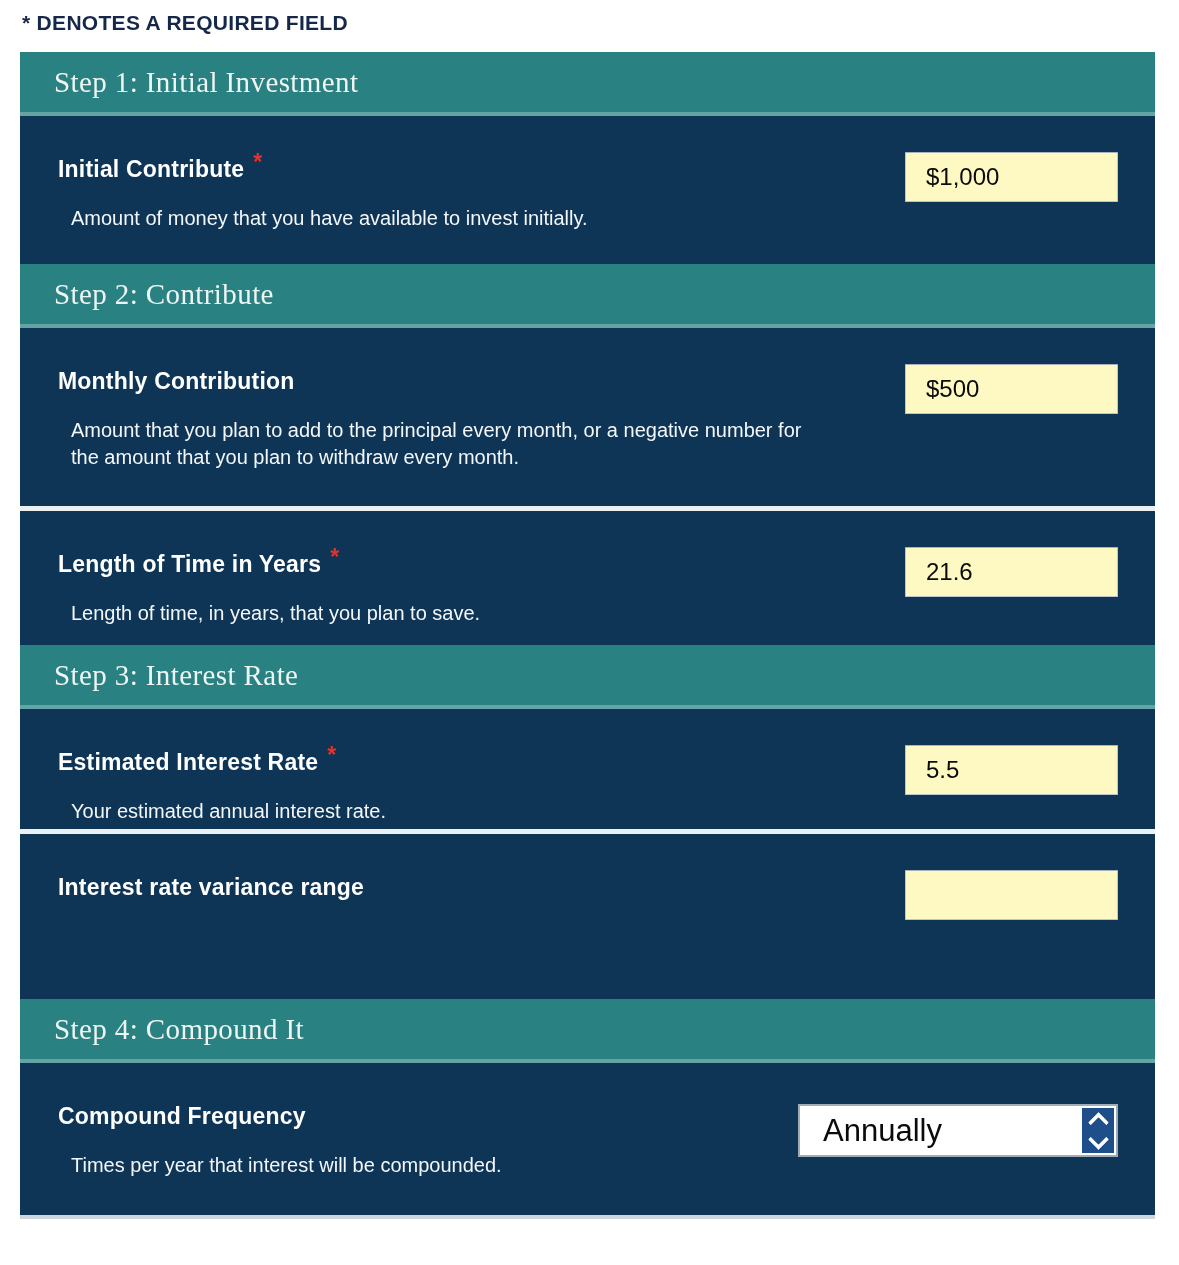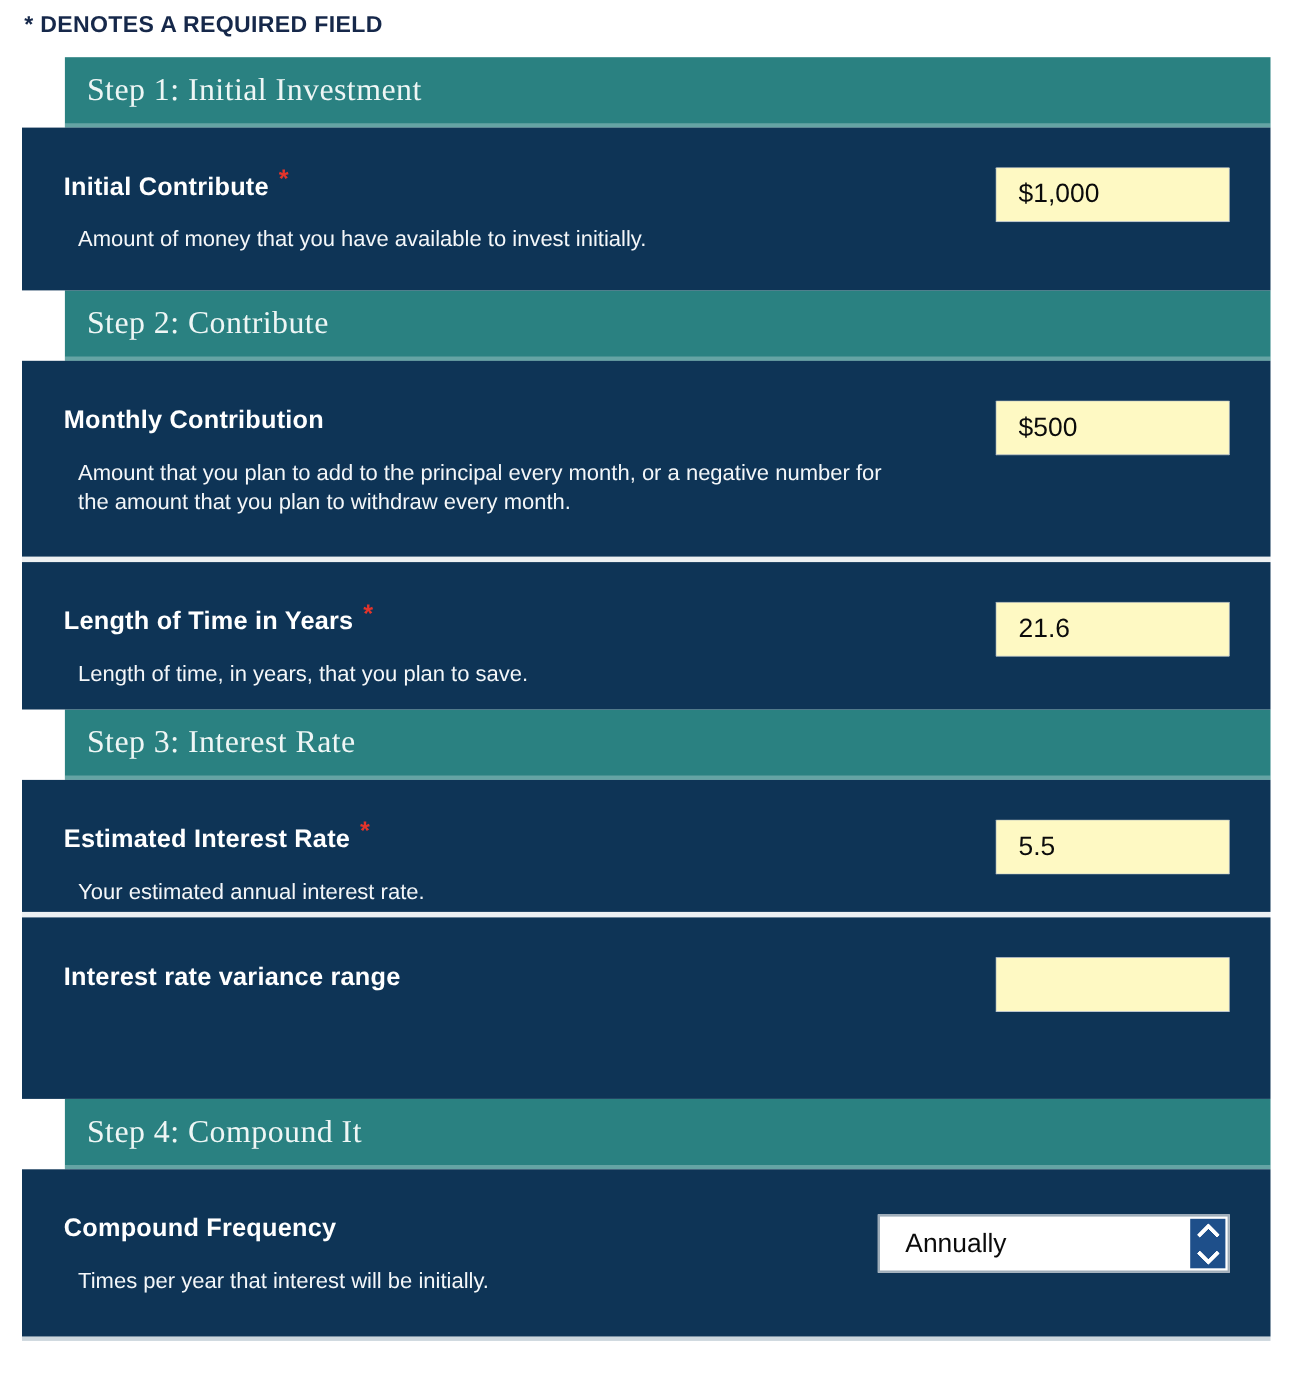--- a/index.html
+++ b/index.html
@@ -9,24 +9,23 @@
     -webkit-font-smoothing:antialiased;
   }
   .note{
     box-sizing:border-box;height:52px;padding:11px 0 0 22px;
     font-size:21px;font-weight:bold;color:#16284a;letter-spacing:.3px;
   }
   .container{margin-left:20px;width:1135px;}
   .step-header{
     box-sizing:border-box;height:64px;background:#2a8181;
     border-bottom:4px solid rgba(255,255,255,.28);
-    display:flex;align-items:center;padding-left:20px;
+    display:flex;align-items:center;padding-left:34px;
     font-family:"Liberation Serif",serif;font-size:29px;color:#eef6f5;
     letter-spacing:.4px;
-    margin-left:39px;
   }
   .row{
     position:relative;background:#0e3456;box-sizing:border-box;
     padding:40px 340px 0 38px;
   }
   .r1{height:148px}.r2{height:178px}.r3{height:134px}
   .r4{height:120px}.r5{height:165px}.r6{height:152px}
   .divider{height:5px;background:#edf0f2;}
   .label{
     font-size:23px;font-weight:bold;color:#ffffff;letter-spacing:.2px;
@@ -45,21 +44,21 @@
     box-sizing:border-box;border:1px solid #bcc5cd;border-top-color:#aab3bc;
     background:#fef9c3;border-radius:1px;
     font-family:"Liberation Sans",sans-serif;font-size:24px;color:#0b0b0b;
     padding:0 8px 0 20px;outline:none;
   }
   .select{
     position:absolute;top:41px;right:37px;width:320px;height:53px;
     box-sizing:border-box;border:2px solid #9fadb9;background:#ffffff;
     display:flex;align-items:center;cursor:pointer;
   }
-  .select-value{padding-left:23px;font-size:24px;color:#0b0b0b;}
+  .select-value{padding-left:23px;font-size:31px;color:#0b0b0b;}
   .spinner{
     position:absolute;top:2px;bottom:2px;right:2px;width:32px;
     background:#1e4f8a;display:flex;flex-direction:column;
     align-items:center;justify-content:center;
   }
   .chev{width:11px;height:11px;border:solid #ffffff;border-width:0 4px 4px 0;border-radius:1px;}
   .chev.up{transform:rotate(-135deg);margin-bottom:1px;margin-top:5px;}
   .chev.down{transform:rotate(45deg);margin-top:1px;margin-bottom:5px;}
   .bottom-strip{height:4px;background:#ccd6dd;width:1135px;margin-left:20px;}
 </style>
@@ -118,21 +117,21 @@
     <input class="field-input" type="text" value="" style="">
   </div>
 
   <div class="step-header">
     <span>Step 4: Compound It</span>
   </div>
   <div class="row r6">
     <div>
       <span class="label">Compound Frequency</span>
     </div>
-    <div class="desc">Times per year that interest will be initially.</div>
+    <div class="desc">Times per year that interest will be compounded.</div>
     <div class="select" role="listbox">
       <span class="select-value">Annually</span>
       <span class="spinner">
         <span class="chev up"></span>
         <span class="chev down"></span>
       </span>
     </div>
   </div>
 
 </div>

